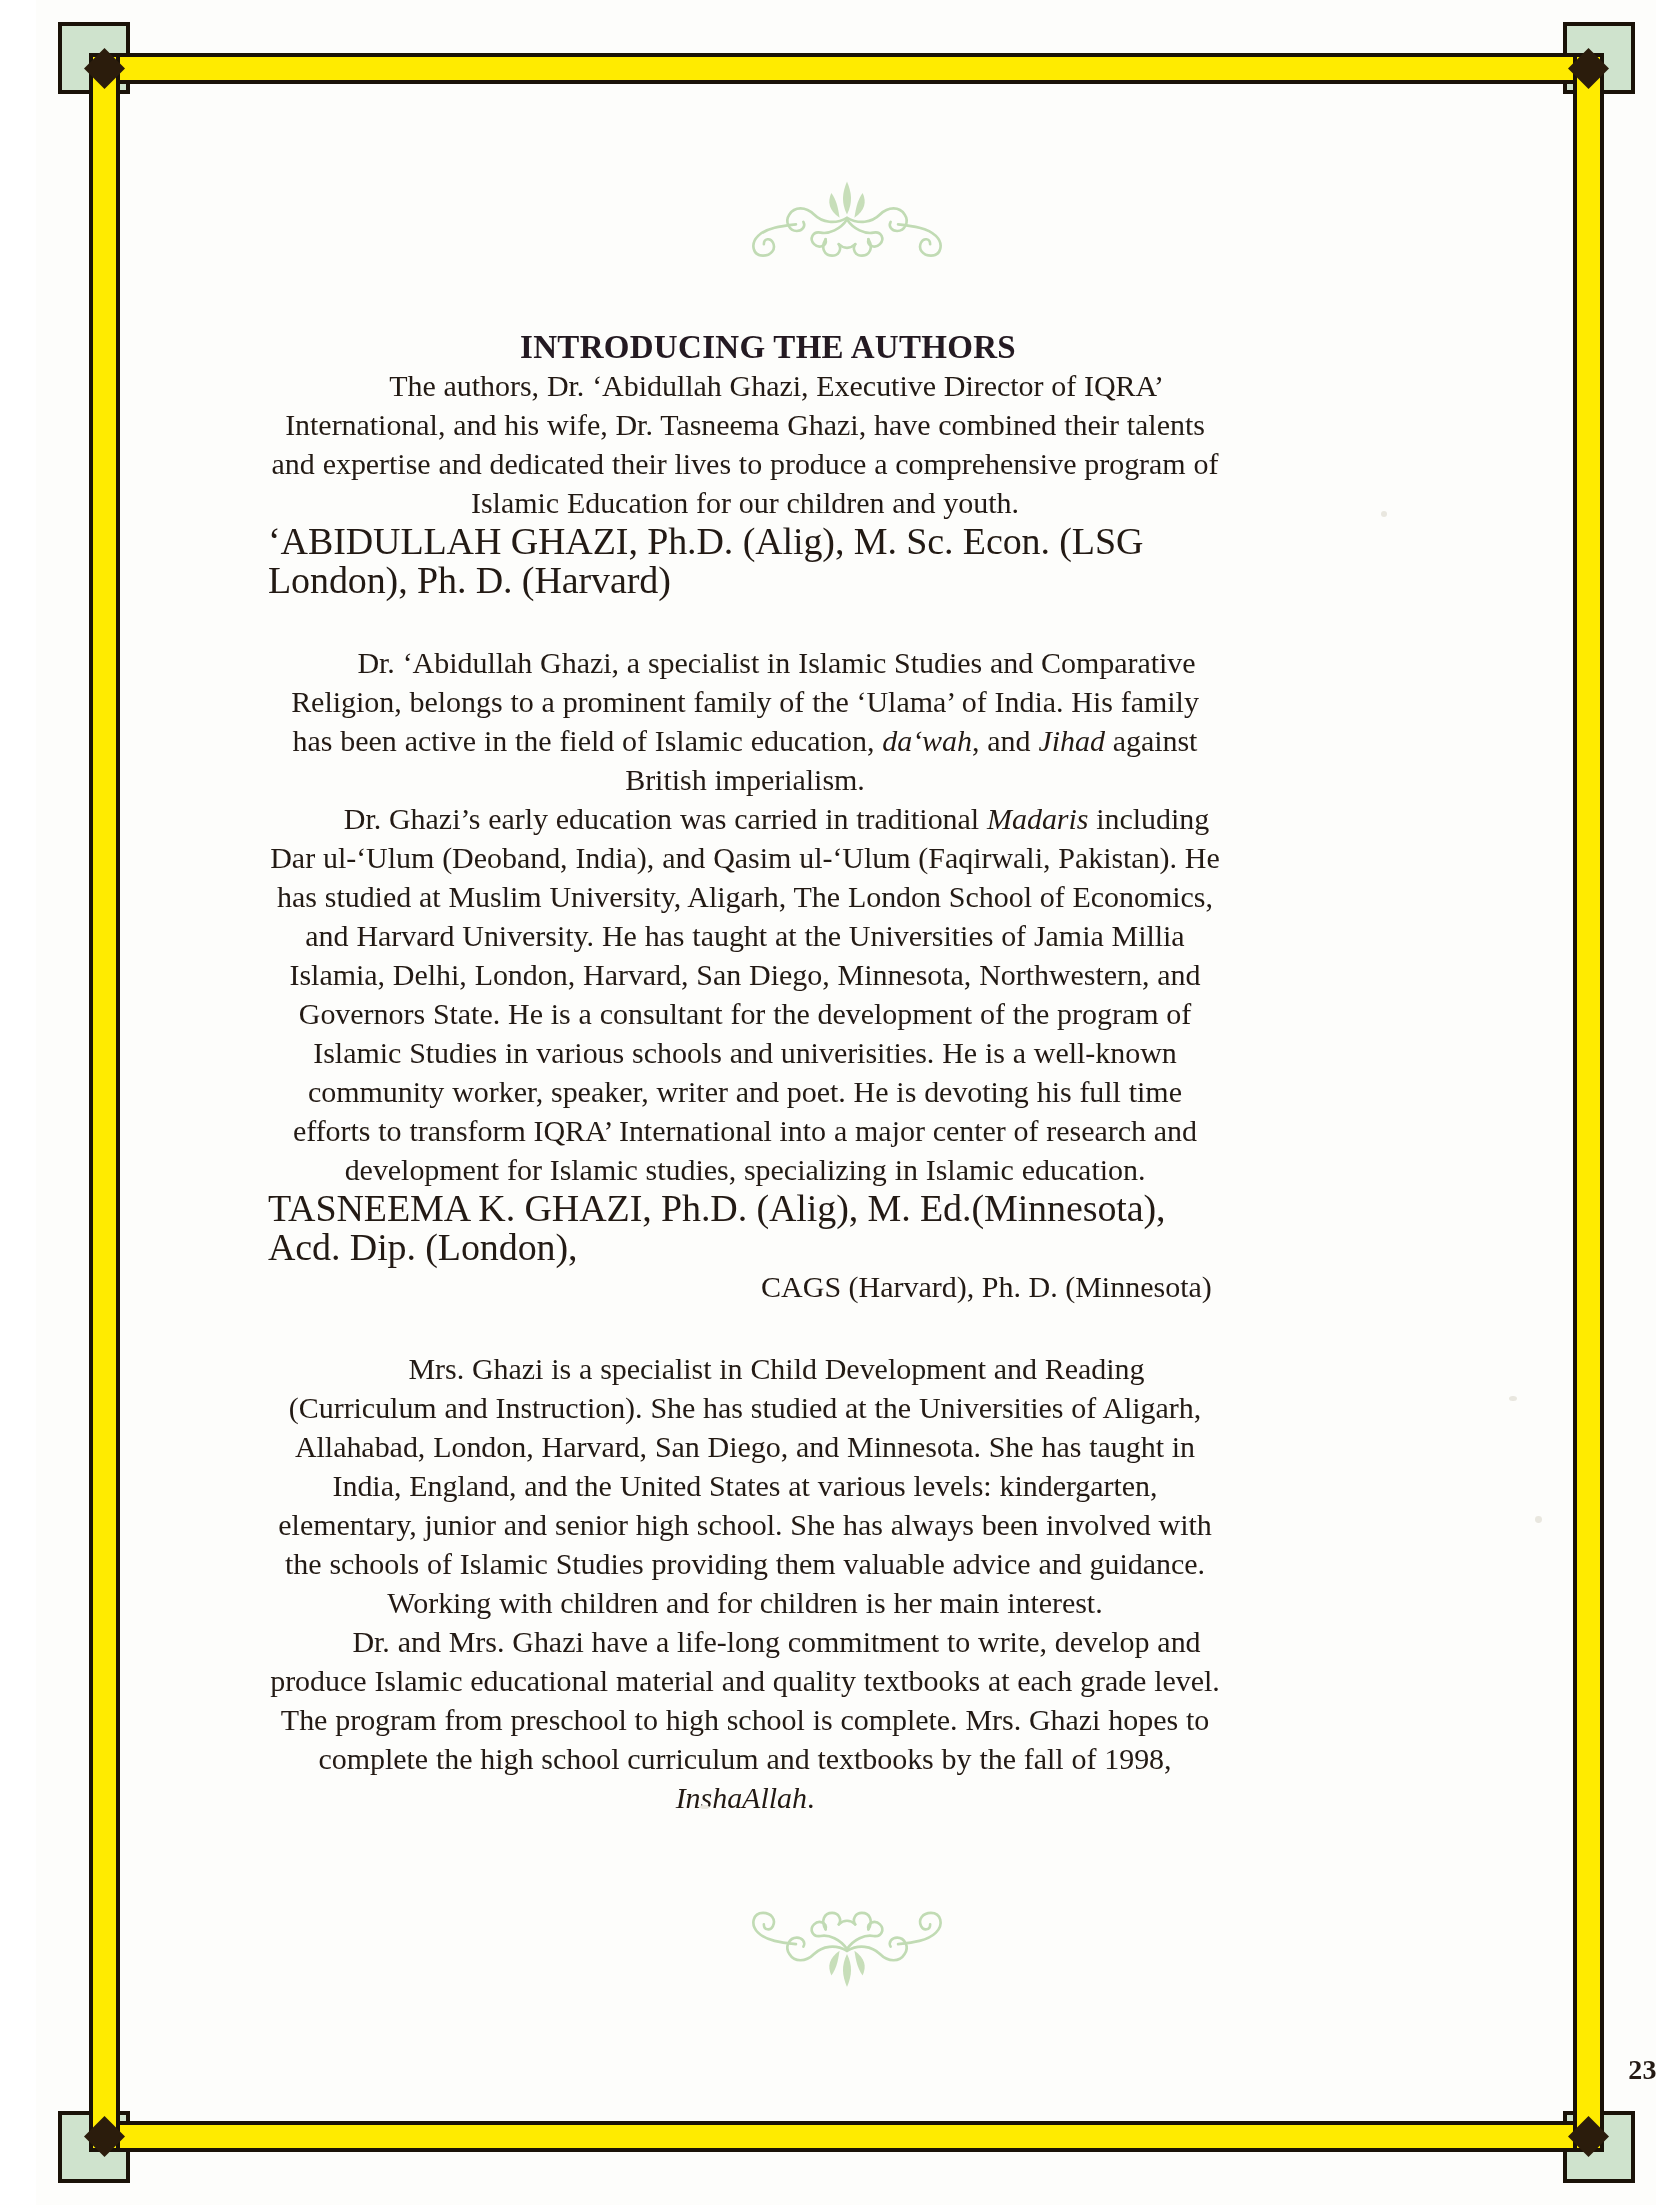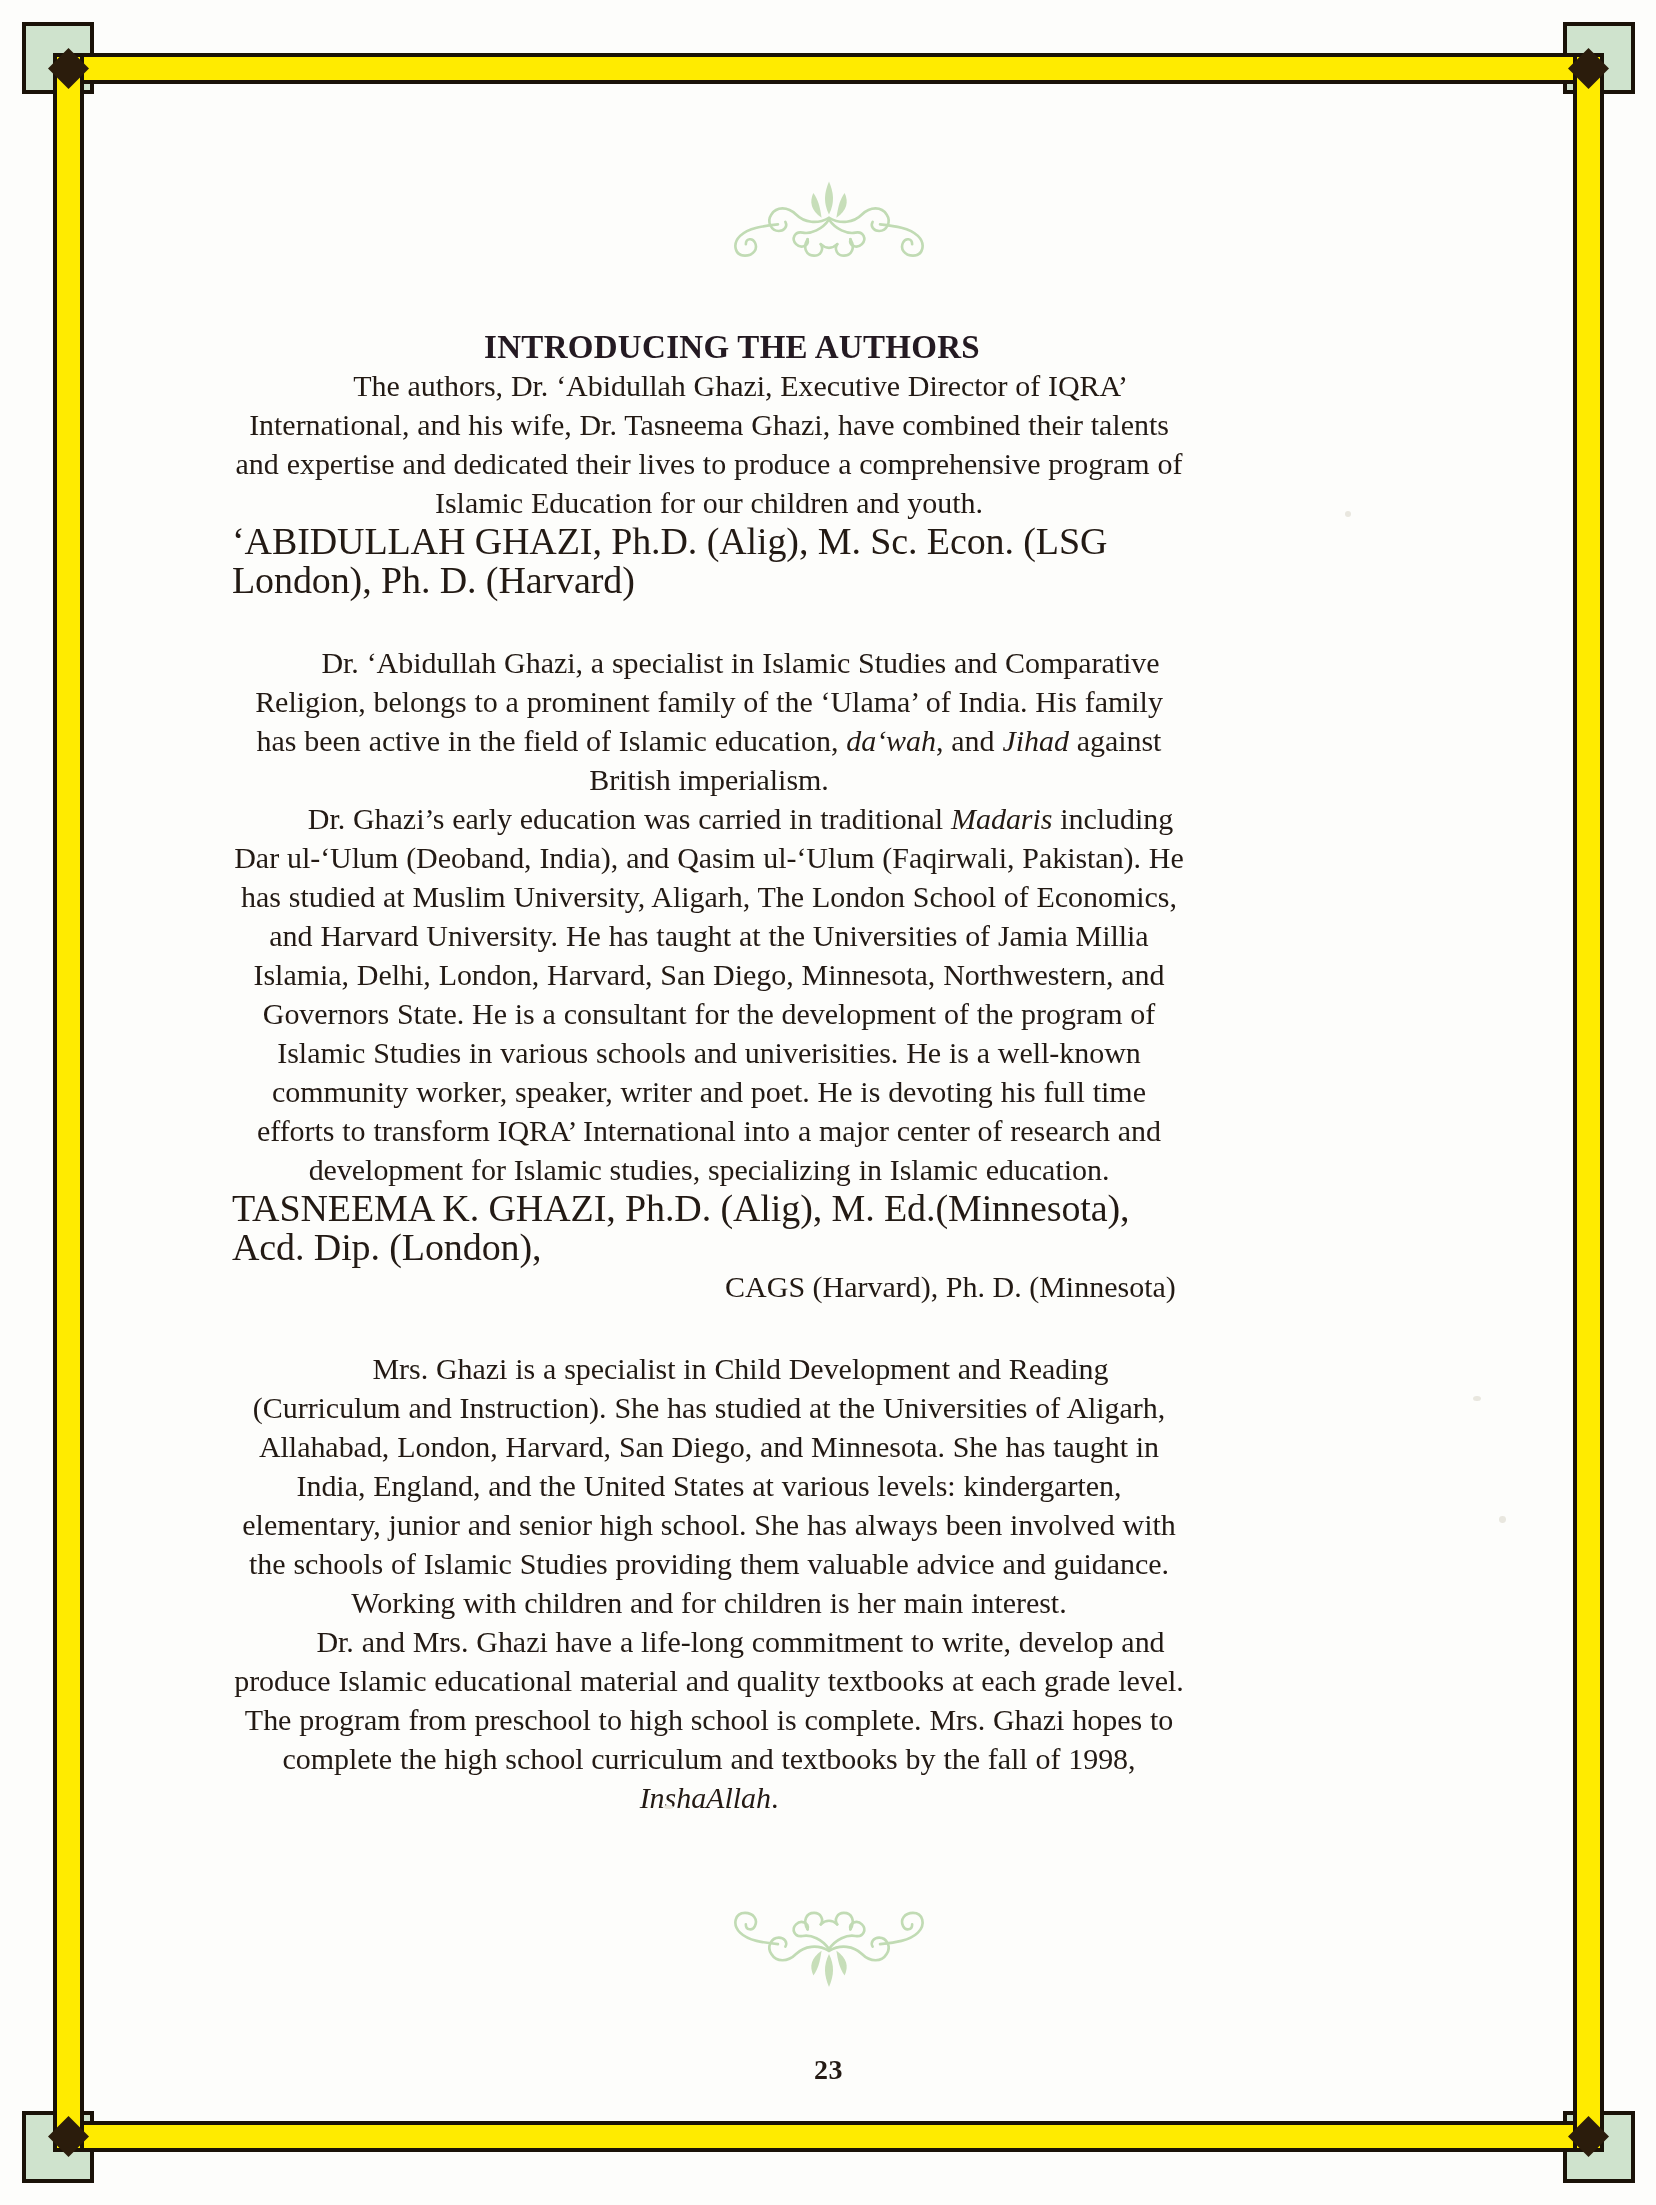--- a/index.html
+++ b/index.html
@@ -13,20 +13,21 @@
     font-family: "Liberation Serif", "DejaVu Serif", serif;
     position: relative;
     overflow: hidden;
   }
 
   
   .page {
     position: absolute;
     inset: 0;
     background: #fdfdfb;
+    margin-left: 36px;
   }
 
   
   .frame-layer { position: absolute; inset: 0; }
 
   .corner-sq {
     position: absolute;
     width: 72px; height: 72px;
     background: #cfe3cd;
     border: 4.3px solid #1a1208;
@@ -114,21 +115,21 @@
     text-align: right;
     padding-right: 10.2px;
   }
 
   em.term { font-style: italic; }
 
   .page-no {
     position: absolute;
     left: 0; right: 0;
     top: 2054px;
-    text-align: center;
+    text-align: right;
     font-size: 28px;
     font-weight: bold;
     color: #241a14;
     letter-spacing: 0.4px;
   }
 
   
   .speck {
     position: absolute;
     background: #e9e7df;

